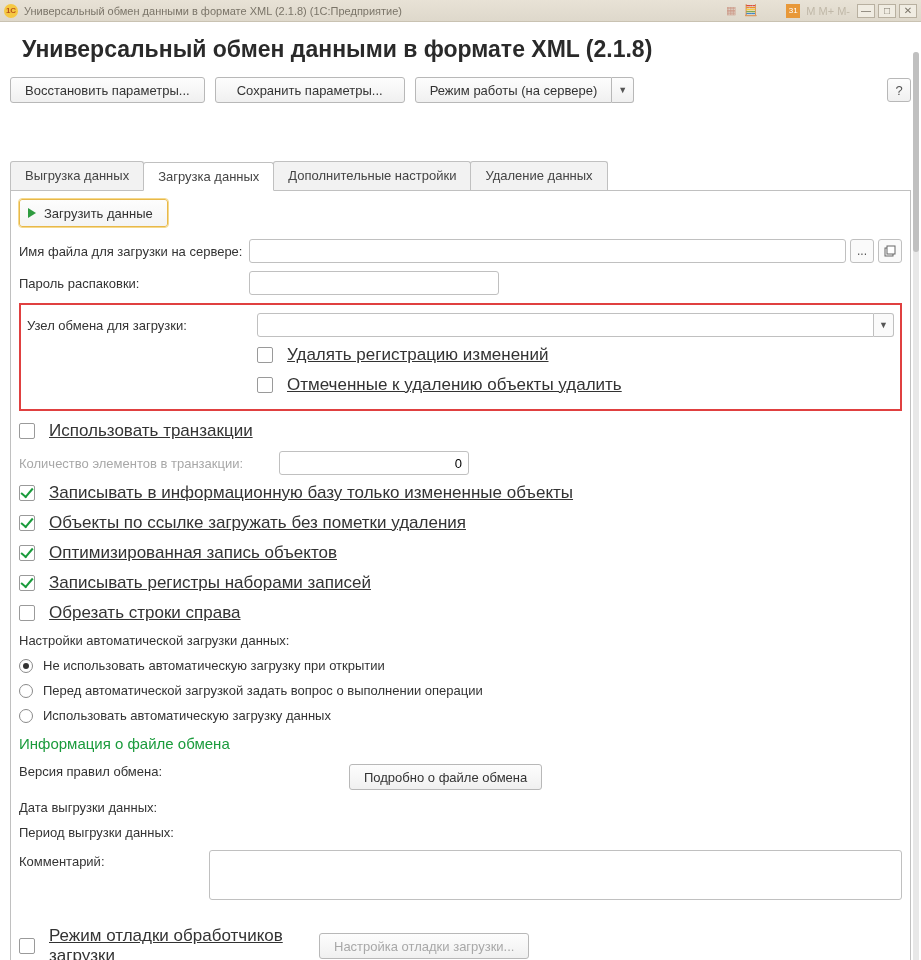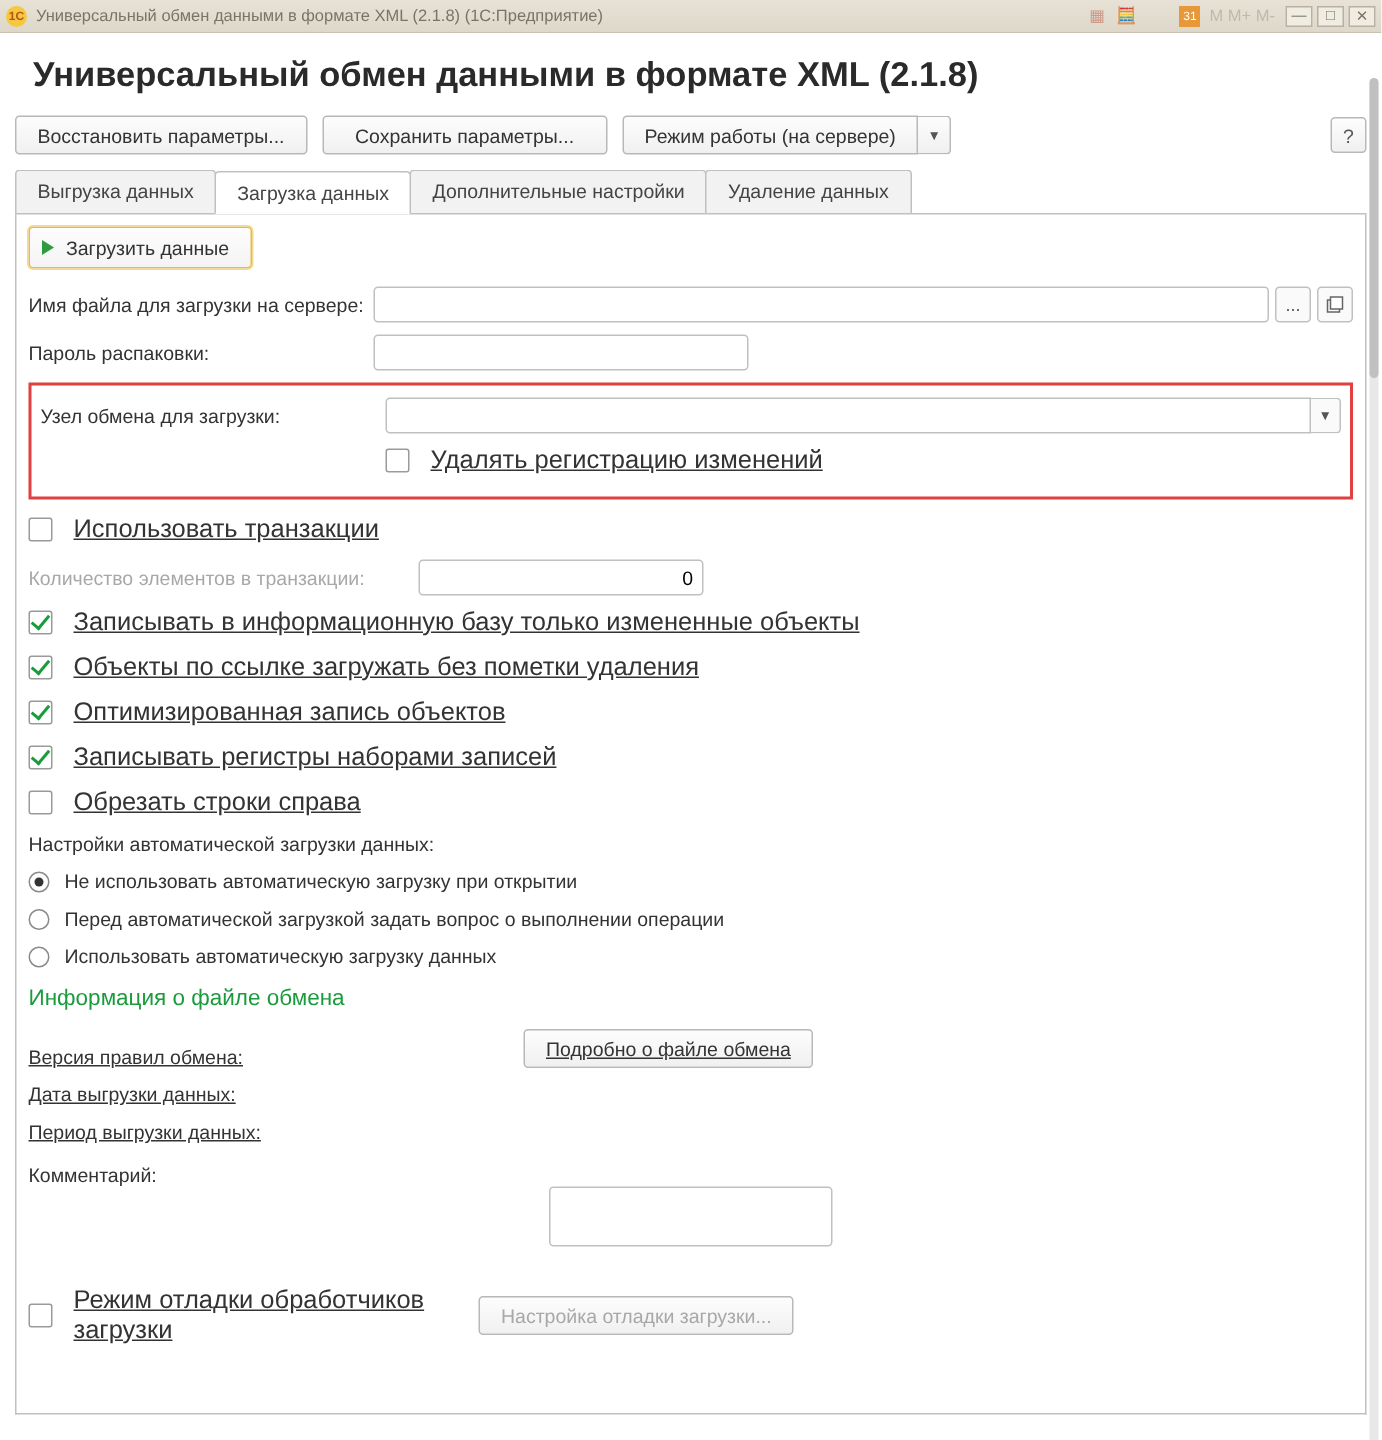--- a/index.html
+++ b/index.html
@@ -132,20 +132,21 @@
   .tab {
     padding: 6px 14px;
     border: 1px solid #c0c0c0;
     border-bottom: none;
     background: #f2f2f2;
     font-size: 13px;
     color: #444;
     cursor: pointer;
     margin-right: -1px;
     border-radius: 3px 3px 0 0;
+    margin-top: 48px;
   }
   .tab.active {
     background: #fff;
     position: relative;
     top: 1px;
     border-bottom: 1px solid #fff;
   }
   .tab-panel {
     border: 1px solid #c0c0c0;
     border-top: none;
@@ -300,23 +301,22 @@
     color: #333;
     margin: 8px 0 10px 0;
   }
   .green-heading {
     font-size: 15px;
     color: #1a9b3c;
     margin: 12px 0 12px 0;
   }
   .info-row {
     display: flex;
-    align-items: flex-end;
+    align-items: flex-start;
     margin-bottom: 10px;
-    text-decoration: underline;
   }
   .info-label { width: 330px; font-size: 13px; color: #333; }
   .textarea {
     flex: 1;
     height: 50px;
     border: 1px solid #c0c0c0;
     border-radius: 3px;
     padding: 4px 6px;
     font-size: 13px;
     resize: none;
@@ -415,20 +415,24 @@
         <span class="field-label">Узел обмена для загрузки:</span>
         <div class="select-wrap">
           <input class="select-input" value="" style="">
           <div class="select-dd">▼</div>
         </div>
       </div>
       <div class="cb-row indent">
         <div class="cb"></div>
         <span class="cb-label">Удалять регистрацию изменений</span>
       </div>
+      <div class="cb-row indent">
+        <div class="cb"></div>
+        <span class="cb-label">Отмеченные к удалению объекты удалить</span>
+      </div>
     </div>
 
     <div class="cb-row">
       <div class="cb"></div>
       <span class="cb-label">Использовать транзакции</span>
     </div>
 
     <div class="field-row">
       <span class="field-label disabled" style="width:260px;">Количество элементов в транзакции:</span>
       <input class="text-input num" value="0" style="">
@@ -476,21 +480,21 @@
       <span class="info-label">Версия правил обмена:</span>
       <button class="btn">Подробно о файле обмена</button>
     </div>
     <div class="info-row">
       <span class="info-label">Дата выгрузки данных:</span>
     </div>
     <div class="info-row">
       <span class="info-label">Период выгрузки данных:</span>
     </div>
 
-    <div class="field-row" style="align-items:center;flex-direction:column;">
+    <div class="field-row" style="align-items:flex-end;">
       <span class="comment-label">Комментарий:</span>
       <textarea class="textarea" style=""></textarea>
     </div>
 
     <div style="height:18px;"></div>
 
     <div class="cb-row" style="gap:0;">
       <div class="cb"></div>
       <span class="cb-label" style="width:270px;">Режим отладки обработчиков загрузки</span>
       <button class="btn disabled">Настройка отладки загрузки...</button>

